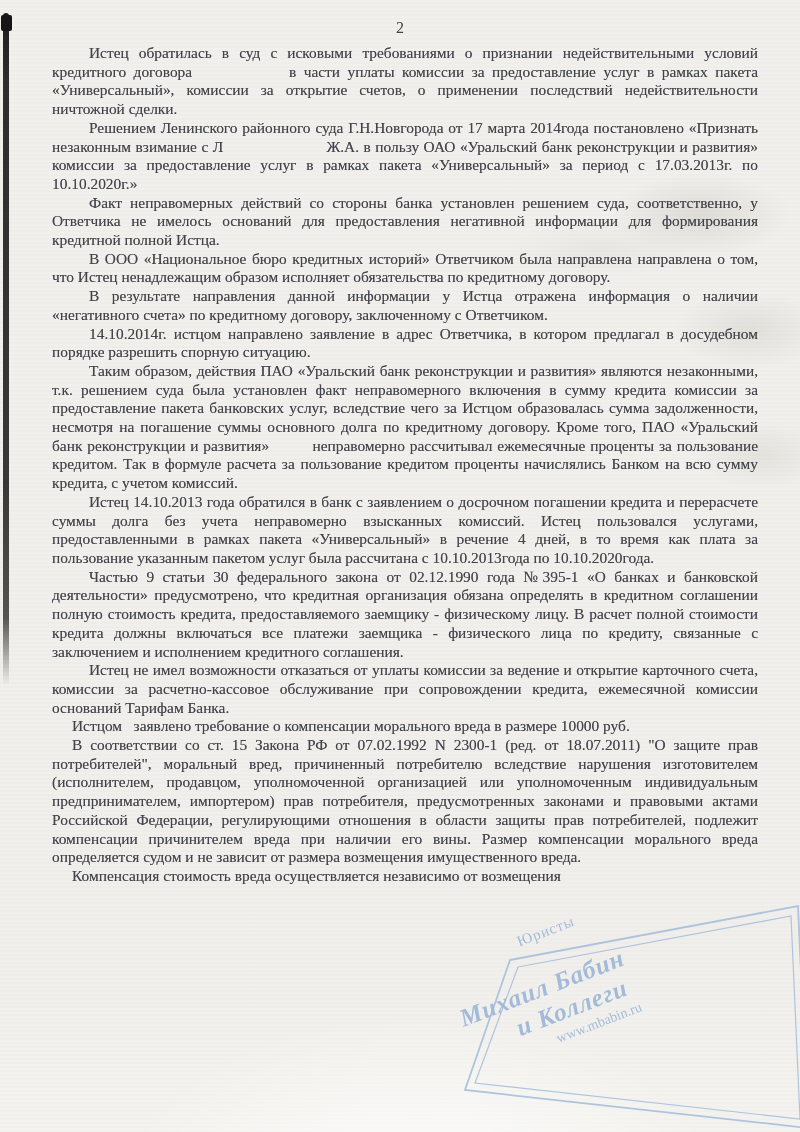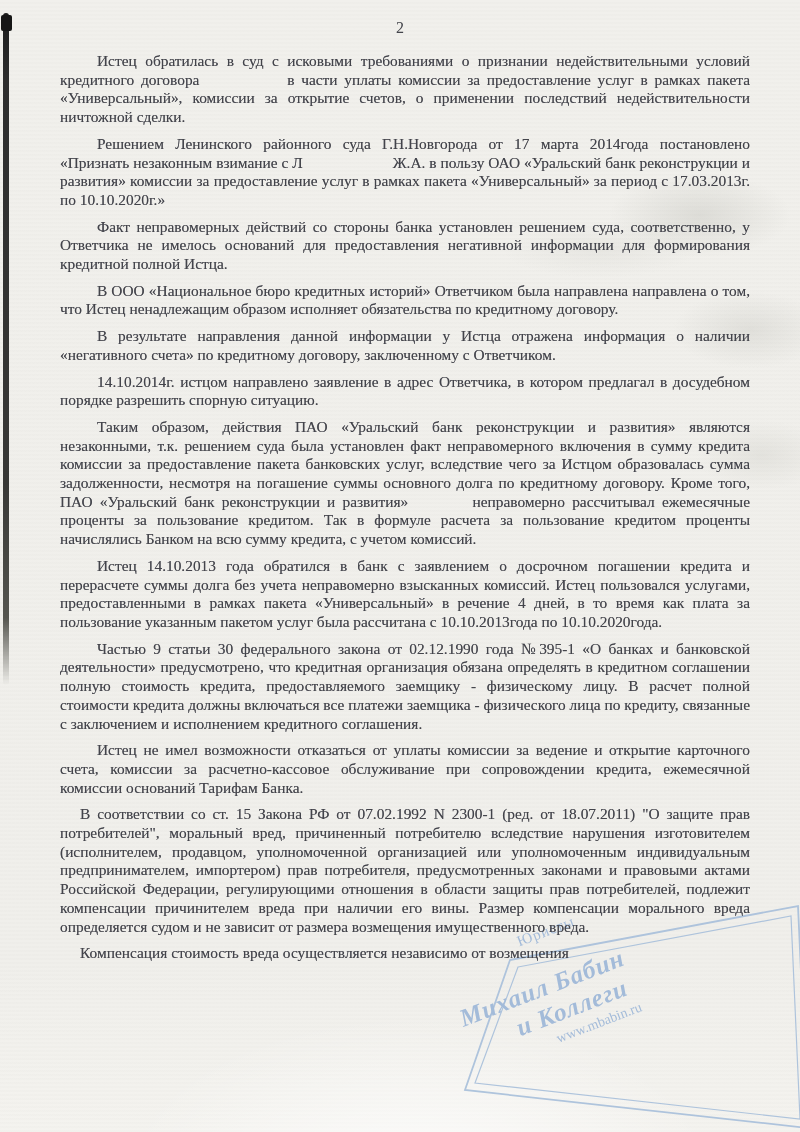--- a/index.html
+++ b/index.html
@@ -27,21 +27,21 @@
   .page-number{
     position:absolute;top:19px;left:0;width:100%;text-align:center;z-index:2;
     font-size:16px;color:#43444b;
   }
   .content{
     position:absolute;left:52px;top:44px;width:706px;z-index:2;
     font-size:15.4px;line-height:18.7px;color:#43444b;
     text-align:justify;
     text-shadow:0 0 .6px rgba(64,64,74,.55);
   }
-  .content p{margin:8px;text-indent:37px;white-space:pre-wrap;}
+  .content p{margin:0;text-indent:37px;white-space:pre-wrap;}
   .content p.ind-sm{text-indent:20px;}
   .stamp{
     position:absolute;left:430px;top:860px;z-index:1;
     filter:blur(.35px);opacity:.92;
   }
   .stamp text{
     font-family:"Liberation Serif","DejaVu Serif",serif;
     fill:#9db7d8;
   }
   .stamp .st-small{font-size:15px;letter-spacing:1px;}
@@ -73,17 +73,18 @@
     <p>Истец обратилась в суд с исковыми требованиями о признании недействительными условий кредитного договора&nbsp;&nbsp;&nbsp;&nbsp;&nbsp;&nbsp;&nbsp;&nbsp;&nbsp;&nbsp;&nbsp;&nbsp; в части уплаты комиссии за предоставление услуг в рамках пакета «Универсальный», комиссии за открытие счетов, о применении последствий недействительности ничтожной сделки.</p>
     <p>Решением Ленинского районного суда Г.Н.Новгорода от 17 марта 2014года постановлено «Признать незаконным взимание с Л&nbsp;&nbsp;&nbsp;&nbsp;&nbsp;&nbsp;&nbsp;&nbsp;&nbsp;&nbsp;&nbsp;&nbsp;&nbsp;&nbsp;&nbsp;&nbsp;&nbsp;&nbsp;&nbsp;&nbsp;&nbsp;&nbsp; Ж.А. в пользу ОАО «Уральский банк реконструкции и развития» комиссии за предоставление услуг в рамках пакета «Универсальный» за период с 17.03.2013г. по 10.10.2020г.»</p>
     <p>Факт неправомерных действий со стороны банка установлен решением суда, соответственно, у Ответчика не имелось оснований для предоставления негативной информации для формирования кредитной полной Истца.</p>
     <p>В ООО «Национальное бюро кредитных историй» Ответчиком была направлена направлена о том, что Истец ненадлежащим образом исполняет обязательства по кредитному договору.</p>
     <p>В результате направления данной информации у Истца отражена информация о наличии «негативного счета» по кредитному договору, заключенному с Ответчиком.</p>
     <p>14.10.2014г. истцом направлено заявление в адрес Ответчика, в котором предлагал в досудебном порядке разрешить спорную ситуацию.</p>
     <p>Таким образом, действия ПАО «Уральский банк реконструкции и развития» являются незаконными, т.к. решением суда была установлен факт неправомерного включения в сумму кредита комиссии за предоставление пакета банковских услуг, вследствие чего за Истцом образовалась сумма задолженности, несмотря на погашение суммы основного долга по кредитному договору. Кроме того, ПАО «Уральский банк реконструкции и развития»&nbsp;&nbsp;&nbsp;&nbsp;&nbsp;&nbsp;&nbsp;&nbsp; неправомерно рассчитывал ежемесячные проценты за пользование кредитом. Так в формуле расчета за пользование кредитом проценты начислялись Банком на всю сумму кредита, с учетом комиссий.</p>
     <p>Истец 14.10.2013 года обратился в банк с заявлением о досрочном погашении кредита и перерасчете суммы долга без учета неправомерно взысканных комиссий. Истец пользовался услугами, предоставленными в рамках пакета «Универсальный» в речение 4 дней, в то время как плата за пользование указанным пакетом услуг была рассчитана с 10.10.2013года по 10.10.2020года.</p>
     <p>Частью 9 статьи 30 федерального закона от 02.12.1990 года №395-1 «О банках и банковской деятельности» предусмотрено, что кредитная организация обязана определять в кредитном соглашении полную стоимость кредита, предоставляемого заемщику - физическому лицу. В расчет полной стоимости кредита должны включаться все платежи заемщика - физического лица по кредиту, связанные с заключением и исполнением кредитного соглашения.</p>
     <p>Истец не имел возможности отказаться от уплаты комиссии за ведение и открытие карточного счета, комиссии за расчетно-кассовое обслуживание при сопровождении кредита, ежемесячной комиссии оснований Тарифам Банка.</p>
+    <p class="ind-sm">Истцом&nbsp;&nbsp; заявлено требование о компенсации морального вреда в размере 10000 руб.</p>
     <p class="ind-sm">В соответствии со ст. 15 Закона РФ от 07.02.1992 N 2300-1 (ред. от 18.07.2011) "О защите прав потребителей", моральный вред, причиненный потребителю вследствие нарушения изготовителем (исполнителем, продавцом, уполномоченной организацией или уполномоченным индивидуальным предпринимателем, импортером) прав потребителя, предусмотренных законами и правовыми актами Российской Федерации, регулирующими отношения в области защиты прав потребителей, подлежит компенсации причинителем вреда при наличии его вины. Размер компенсации морального вреда определяется судом и не зависит от размера возмещения имущественного вреда.</p>
     <p class="ind-sm">Компенсация стоимость вреда осуществляется независимо от возмещения</p>
   </div>
 
 </div>
 
 </body></html>

